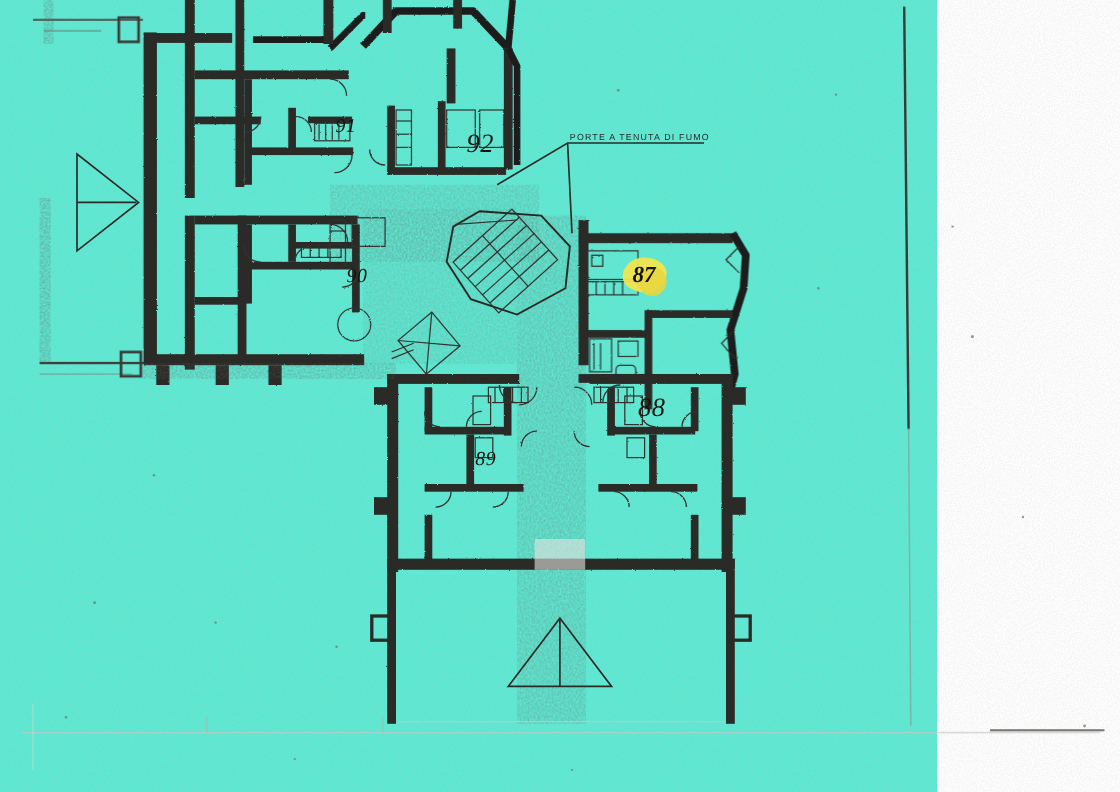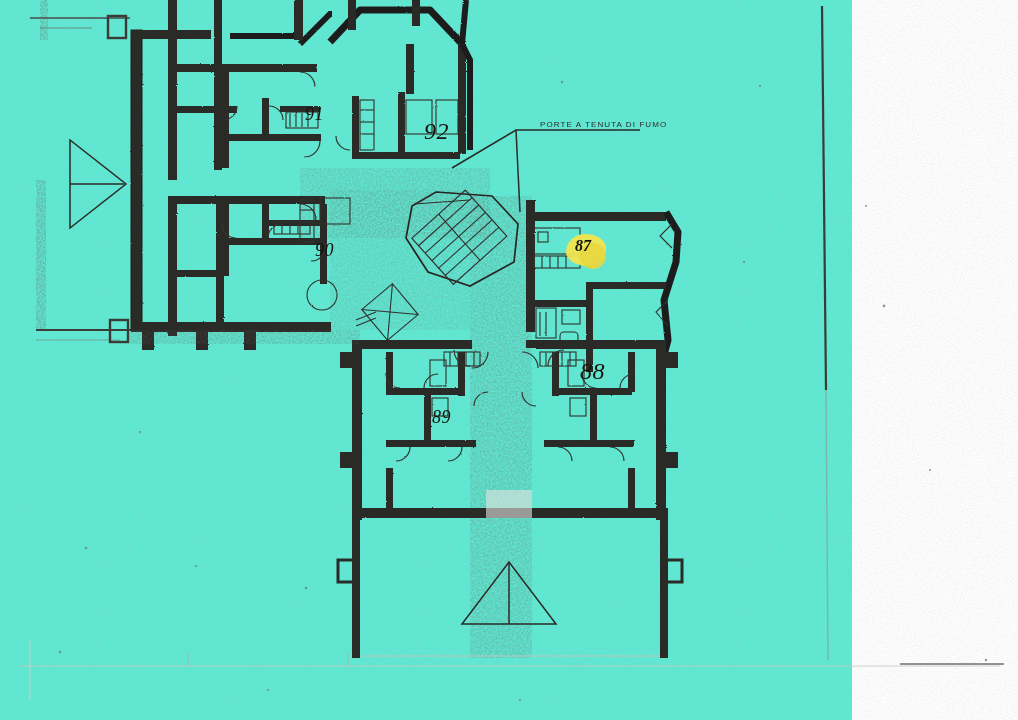--- a/index.html
+++ b/index.html
@@ -11,21 +11,21 @@
   .hl-label{position:absolute;font-family:"Liberation Serif",serif;
             font-size:17px;font-style:italic;color:#16140d;
             letter-spacing:.5px;}
   #room-87-highlight{position:absolute;left:566px;top:232px;width:46px;height:40px;}
   #room-87-highlight .blob1{position:absolute;left:0;top:2px;width:40px;height:32px;
       background:#f2e451;border-radius:48% 52% 44% 56%/56% 44% 56% 44%;
       filter:blur(.6px);opacity:.95;}
   #room-87-highlight .blob2{position:absolute;left:14px;top:11px;width:26px;height:26px;
       background:#e8d63f;border-radius:50%;filter:blur(.7px);opacity:.9;}
   #room-87-highlight .num{position:absolute;left:9px;top:5px;
-      font-family:"Liberation Serif",serif;font-size:16px;font-style:italic;
+      font-family:"Liberation Serif",serif;font-size:21px;font-style:italic;
       font-weight:bold;color:#14120a;}
   .anno{position:absolute;font-family:"Liberation Sans",sans-serif;
         font-size:8px;letter-spacing:1.1px;color:#2a2a28;white-space:nowrap;}
 </style>
 </head>
 <body>
 
 <div id="sheet">
 
   <svg id="plan-svg" viewBox="0 0 1018 720">
@@ -353,15 +353,15 @@
   <div class="hl-label" style="left:315px;top:240px;font-size:18px;">90</div>
   <div class="hl-label" style="left:432px;top:363px;font-size:18px;margin-top:44px;">89</div>
   <div class="hl-label" style="left:580px;top:358px;font-size:24px;">88</div>
 
   <div id="room-87-highlight">
     <div class="blob1"></div>
     <div class="blob2"></div>
     <div class="num">87</div>
   </div>
 
-  <div class="anno" style="left:540px;top:120px;">PORTE A TENUTA DI FUMO</div>
+  <div class="anno" style="left:518px;top:120px;">PORTE A TENUTA DI FUMO</div>
 
 </div>
 
 </body></html>

